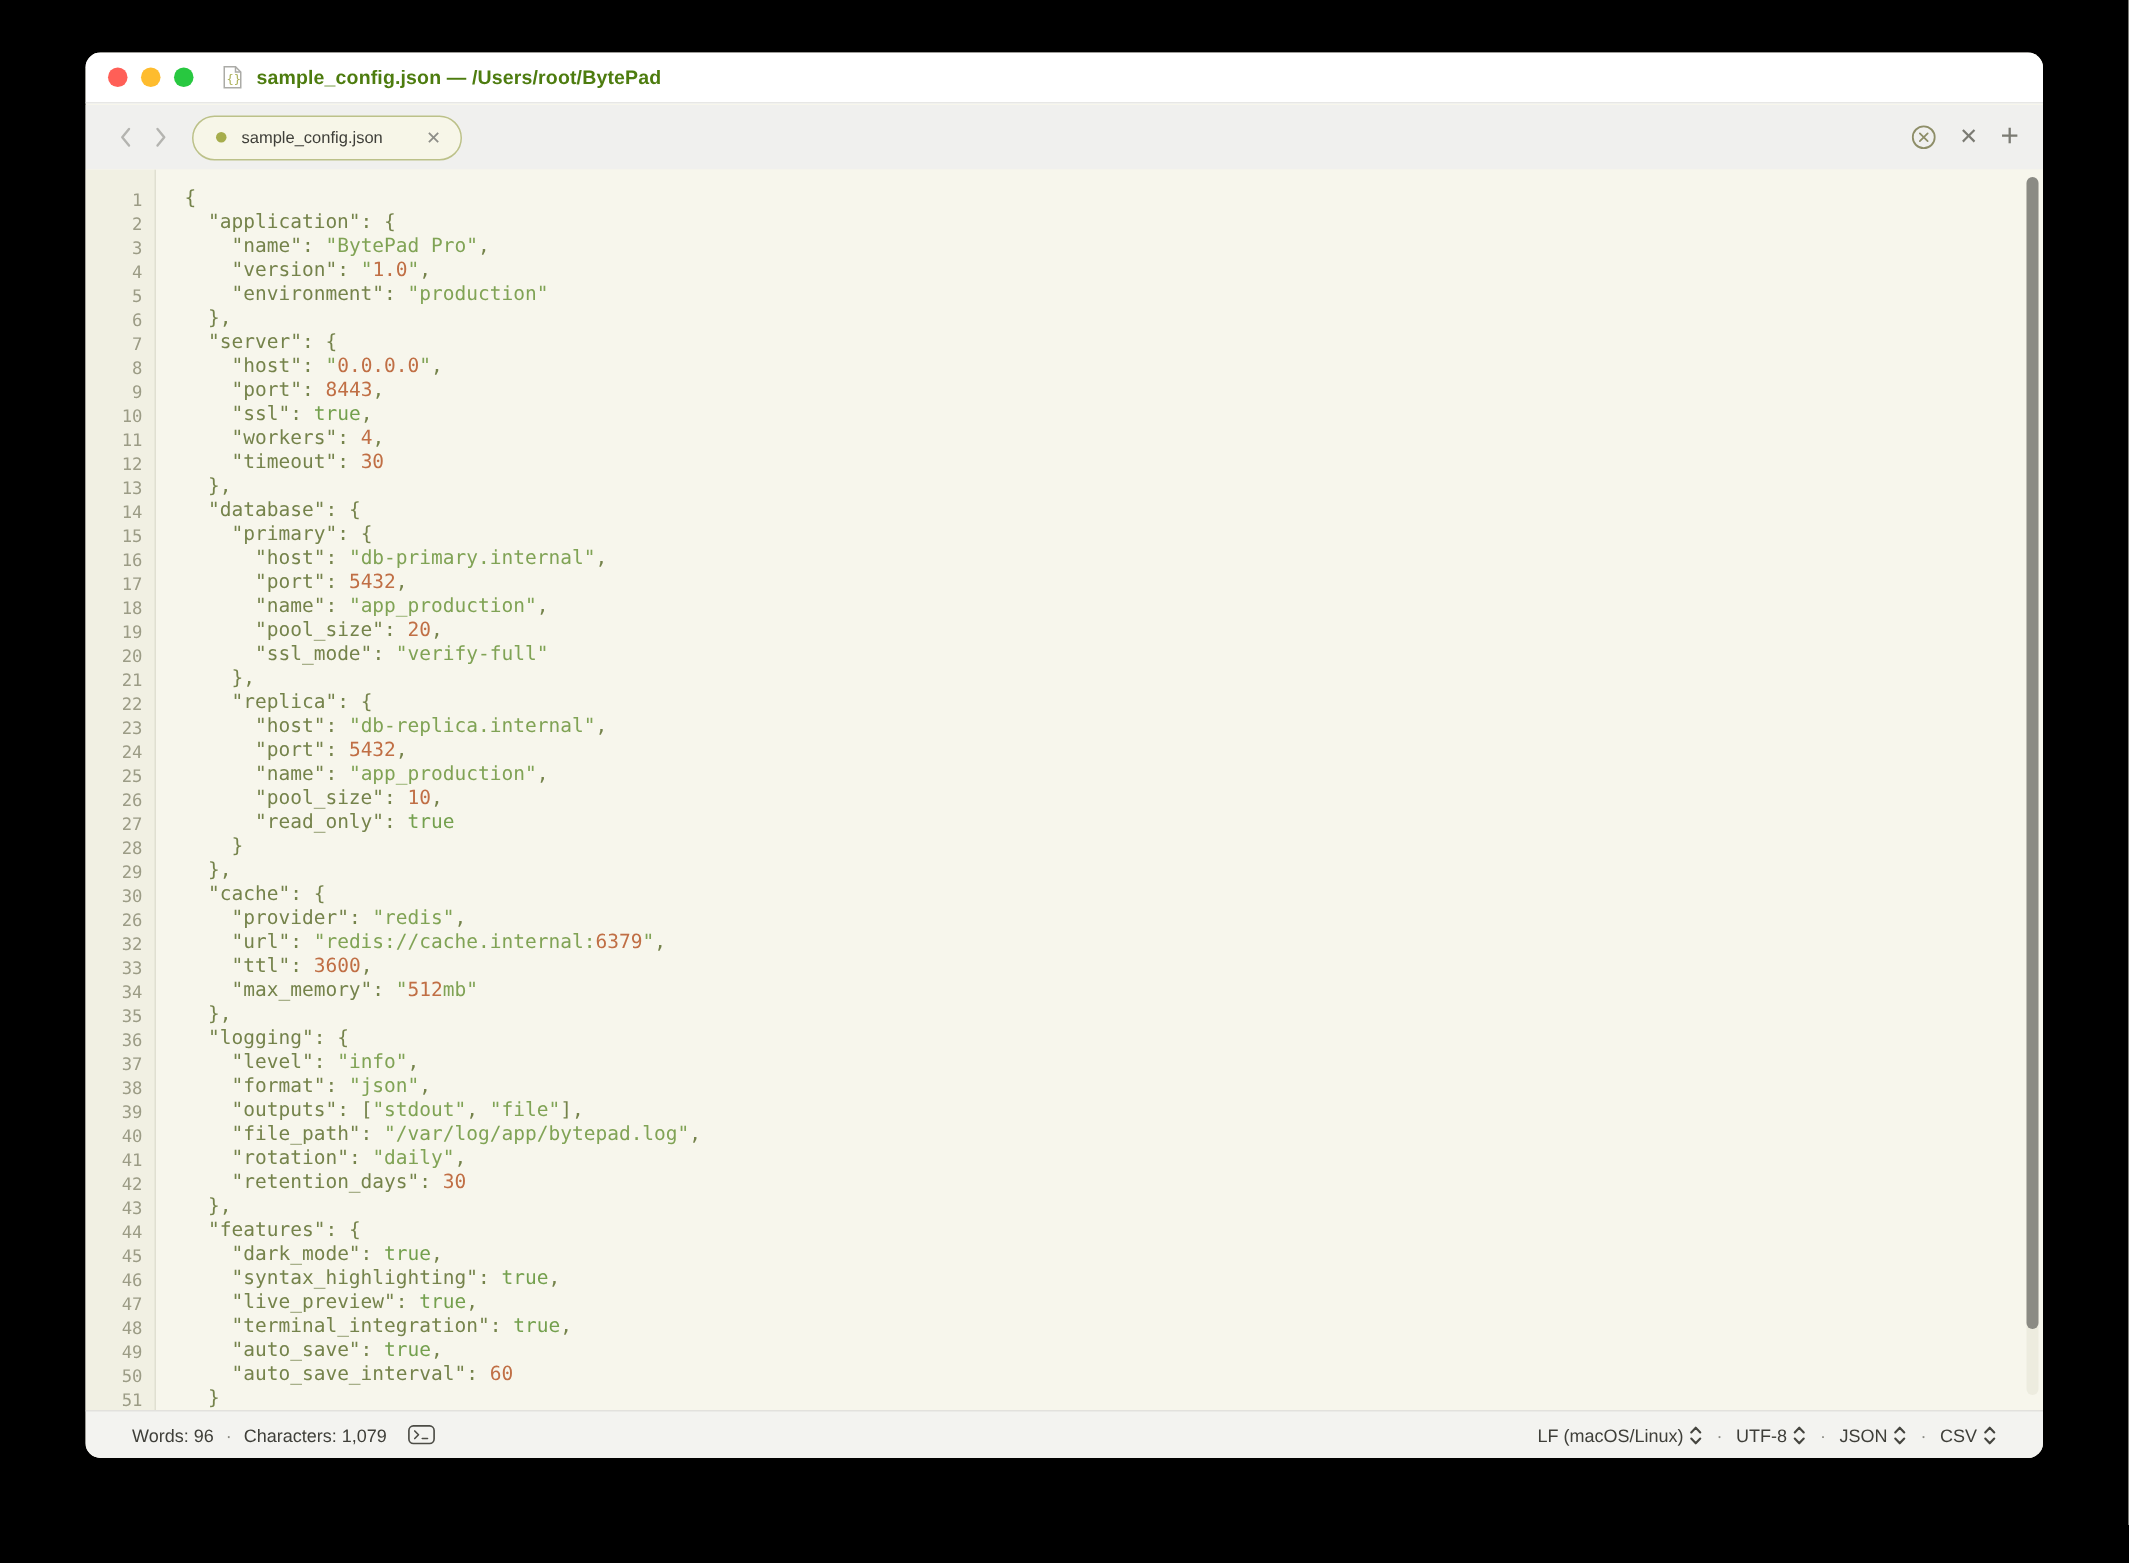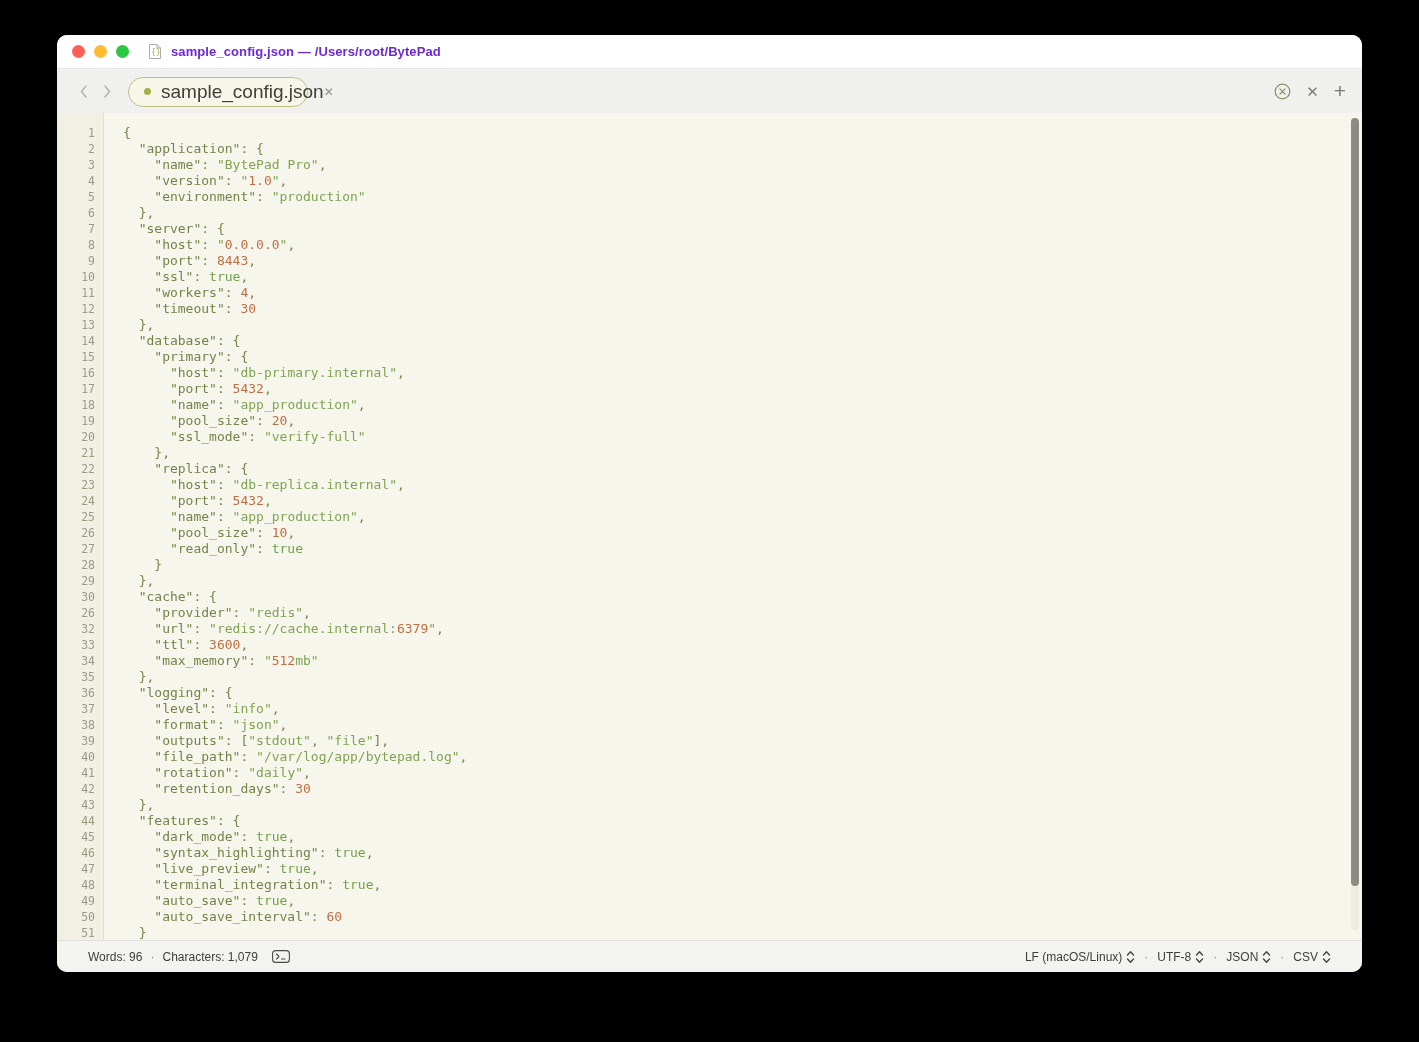--- a/index.html
+++ b/index.html
@@ -26,41 +26,41 @@
     padding-left:15px;
   }
   .lights { display:flex; align-items:center; gap:9px; }
   .light { width:13px; height:13px; border-radius:50%; }
   .light.red    { background:#ff5f57; }
   .light.yellow { background:#febc2e; }
   .light.green  { background:#28c840; }
   .doc-icon { margin-left:19px; display:flex; align-items:center; }
   .win-title {
     margin-left:9px;
-    font-size:13px; font-weight:bold; color:#6d28d9;
+    font-size:13px; font-weight:bold; color:#4d7c0f;
     letter-spacing:.1px;
   }
   
   .tabbar {
     position:absolute; top:35px; left:0; right:0; height:43px;
     background:#f0f0ee;
     display:flex; align-items:center;
     padding:0 16px 0 14px;
   }
   .nav-btn { width:24px; height:24px; display:flex; align-items:center; justify-content:center; }
   .tab {
     margin-left:9px;
     width:180px; height:30px;
     background:#f7f6e8;
     border:1px solid #bcc189;
     border-radius:15px;
     display:flex; align-items:center;
   }
   .tab-dot { width:7px; height:7px; border-radius:50%; background:#a6ad4c; margin-left:15px; flex:none; }
-  .tab-label { margin-left:10px; font-size:19px; color:#3f3f39; white-space:nowrap; }
+  .tab-label { margin-left:10px; font-size:11px; color:#3f3f39; white-space:nowrap; }
   .tab-close { margin-left:auto; margin-right:13px; font-size:12px; color:#8e8e88; cursor:default; }
   .tab-spacer { flex:1; }
   .tabbar-actions { display:flex; align-items:center; gap:15px; }
   .act-x { font-size:15px; color:#7b7b73; line-height:1; }
   .act-plus { font-size:21px; font-weight:300; color:#7b7b73; line-height:1; margin-top:-2px; }
   
   .editor {
     position:absolute; top:78px; bottom:32px; left:0; right:0;
     background:#f7f6ec;
     display:flex;

